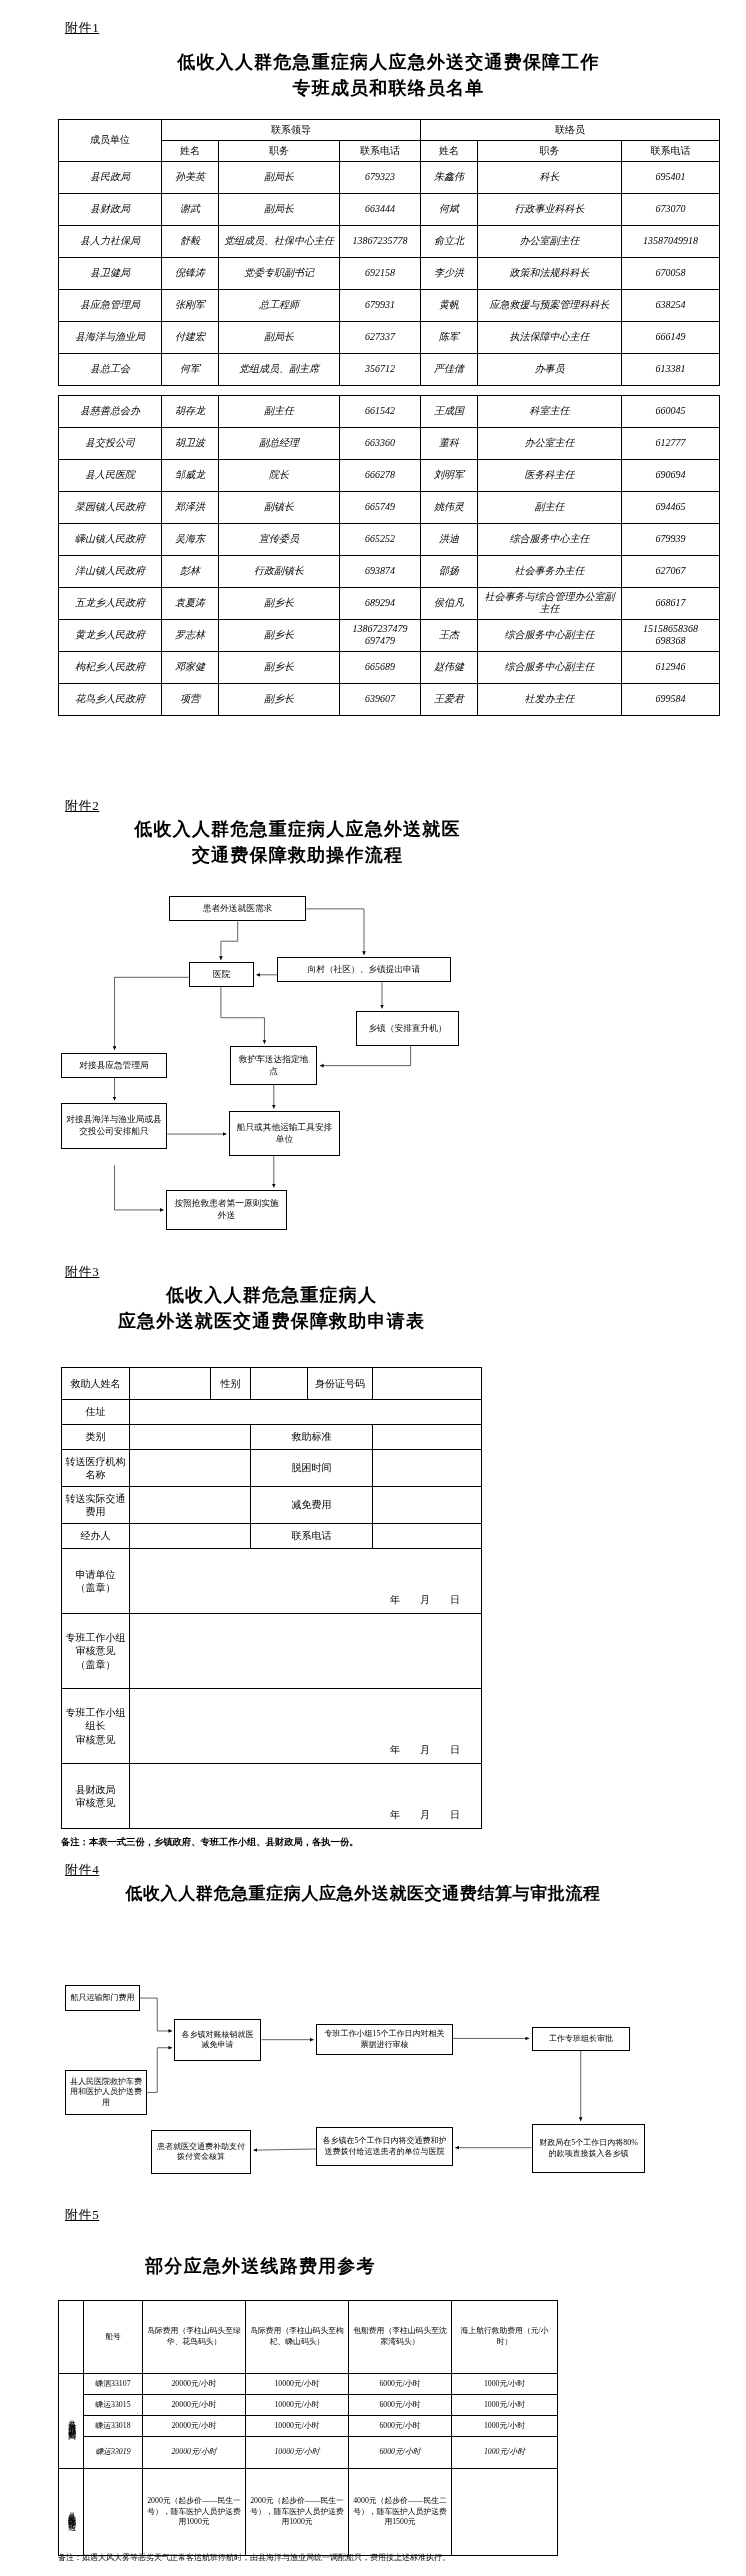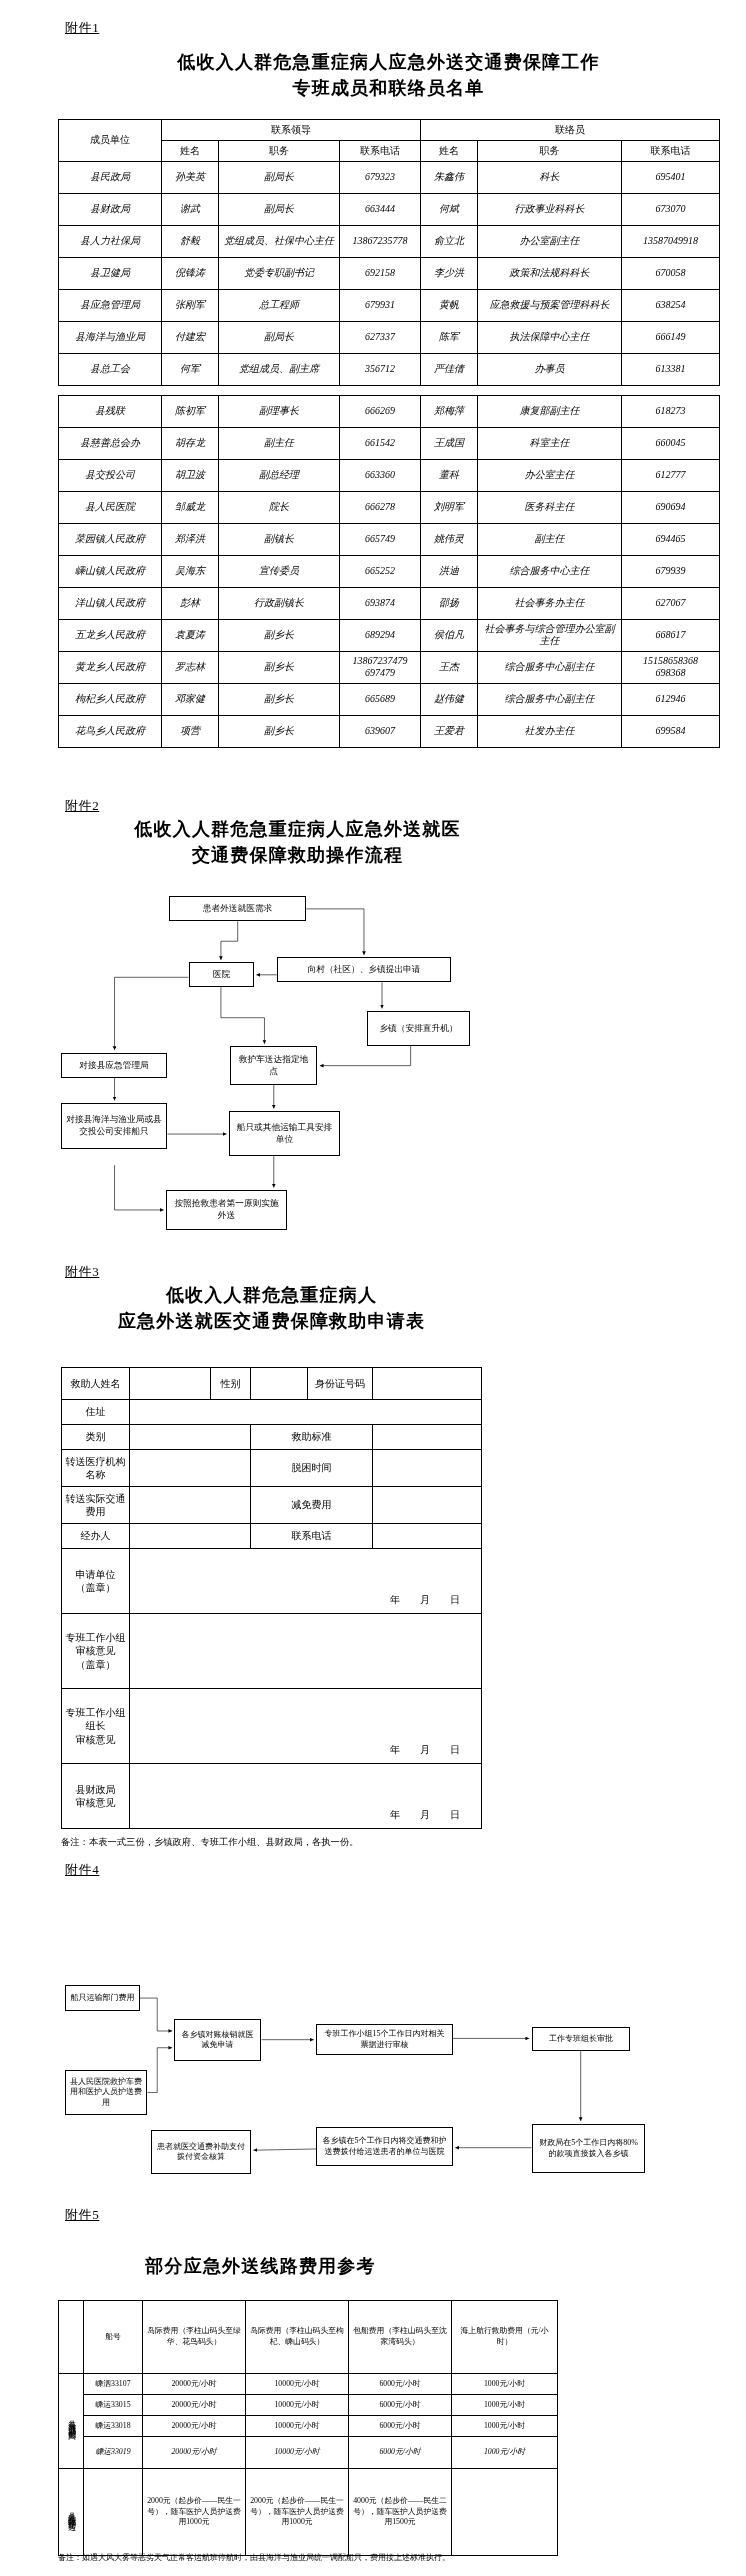--- a/index.html
+++ b/index.html
@@ -32,21 +32,21 @@
   .fbox { position:absolute; border:0.6px solid #000; background:#fff; display:flex; align-items:center;
        justify-content:center; text-align:center; font-size:8.7px; line-height:1.35; padding:1.2px 3.7px; }
   .fbox.small { font-size:8px; line-height:1.3; }
 
   
   .t5 { width:498px; table-layout:fixed; }
   .t5 th, .t5 td { border:0.6px solid #000; font-size:7.8px; font-weight:normal; text-align:center;
        vertical-align:middle; padding:1.2px 1.9px; line-height:1.35; }
   .vert { writing-mode:vertical-rl; letter-spacing:1.2px; font-size:8px; }
 
-  .note { font-size:9.3px; }
+  .note { font-size:9.3px;font-weight:bold; }
   .note5 { font-size:8px; }
 </style>
 </head>
 <body>
 
 <div class="page">
 
   <div class="abs att-label" style="left:65px;top:18.7px">附件1</div>
   <div class="abs doc-title" style="left:58px;top:50px;width:661px">低收入人群危急重症病人应急外送交通费保障工作</div>
   <div class="abs doc-title" style="left:58px;top:76px;width:661px">专班成员和联络员名单</div>
@@ -148,29 +148,20 @@
       <colgroup>
         <col style="width:103px">
           <col style="width:57px">
           <col style="width:121px">
           <col style="width:81px">
         <col style="width:57px">
           <col style="width:144px">
           <col style="width:98px">
       </colgroup>
       <tbody>
-          <tr>
-            <td>县残联</td>
-            <td>陈初军</td>
-            <td>副理事长</td>
-            <td>666269</td>
-            <td>郑梅萍</td>
-            <td>康复部副主任</td>
-            <td>618273</td>
-          </tr>
           <tr>
             <td>县慈善总会办</td>
             <td>胡存龙</td>
             <td>副主任</td>
             <td>661542</td>
             <td>王成国</td>
             <td>科室主任</td>
             <td>660045</td>
           </tr>
           <tr>
@@ -280,21 +271,21 @@
       <polyline points="660,260 660,292 514,292" fill="none" stroke="#000" stroke-width="1" marker-end="url(#ah2)"></polyline>
       <polyline points="184,311 184,348" fill="none" stroke="#000" stroke-width="1" marker-end="url(#ah2)"></polyline>
       <polyline points="269,402 364,402" fill="none" stroke="#000" stroke-width="1" marker-end="url(#ah2)"></polyline>
       <polyline points="440,323 440,361" fill="none" stroke="#000" stroke-width="1" marker-end="url(#ah2)"></polyline>
       <polyline points="440,437 440,488" fill="none" stroke="#000" stroke-width="1" marker-end="url(#ah2)"></polyline>
       <polyline points="184,452 184,524 263,524" fill="none" stroke="#000" stroke-width="1" marker-end="url(#ah2)"></polyline>
     </svg>
     <div class="fbox" style="left:169px;top:12.4px;width:137px;height:25px">患者外送就医需求</div>
     <div class="fbox" style="left:189px;top:78px;width:65px;height:25px">医院</div>
     <div class="fbox" style="left:277px;top:73px;width:174px;height:25px">向村（社区）、乡镇提出申请</div>
-    <div class="fbox" style="left:367px;top:127px;width:103px;height:35px">乡镇（安排直升机）</div>
+    <div class="fbox" style="left:356px;top:127px;width:103px;height:35px">乡镇（安排直升机）</div>
     <div class="fbox" style="left:230px;top:162px;width:87px;height:39px">救护车送达指定地点</div>
     <div class="fbox" style="left:61px;top:169px;width:106px;height:25px">对接县应急管理局</div>
     <div class="fbox" style="left:61px;top:219px;width:106px;height:46px">对接县海洋与渔业局或县交投公司安排船只</div>
     <div class="fbox" style="left:229px;top:227px;width:111px;height:45px">船只或其他运输工具安排单位</div>
     <div class="fbox" style="left:166px;top:306px;width:121px;height:40px">按照抢救患者第一原则实施外送</div>
   </div>
 
   <div class="abs att-label" style="left:65px;top:1263px">附件3</div>
   <div class="abs doc-title" style="left:61px;top:1283px;width:421px">低收入人群危急重症病人</div>
   <div class="abs doc-title" style="left:61px;top:1309px;width:421px">应急外送就医交通费保障救助申请表</div>
@@ -366,20 +357,21 @@
           <td>县财政局
 审核意见</td>
           <td colspan="5" class="datecell">年　　月　　日</td>
         </tr>
       </tbody>
     </table>
   </div>
   <div class="abs note" style="left:61px;top:1836px;width:622px">备注：本表一式三份，乡镇政府、专班工作小组、县财政局，各执一份。</div>
 
   <div class="abs att-label" style="left:65px;top:1861px">附件4</div>
+  <div class="abs doc-title small" style="left:58px;top:1882px;width:610px">低收入人群危急重症病人应急外送就医交通费结算与审批流程</div>
 
   <div class="flow" style="top:1972px;height:208px">
     <svg width="746" height="208" viewBox="0 0 1199 335">
       <defs>
         <marker id="ah4" markerWidth="8" markerHeight="8" refX="6" refY="3" orient="auto">
           <path d="M0,0 L6,3 L0,6 z" fill="#000"></path>
         </marker>
       </defs>
       <polyline points="224,42 252,42 252,95 276,95" fill="none" stroke="#000" stroke-width="1" marker-end="url(#ah4)"></polyline>
       <polyline points="236,194 252,194 252,122 276,122" fill="none" stroke="#000" stroke-width="1" marker-end="url(#ah4)"></polyline>

